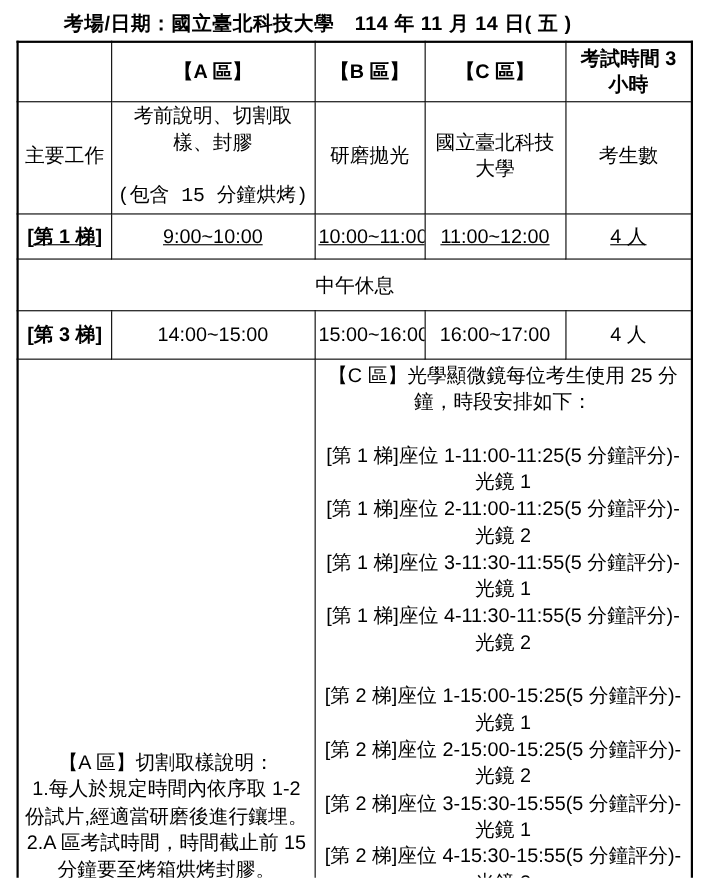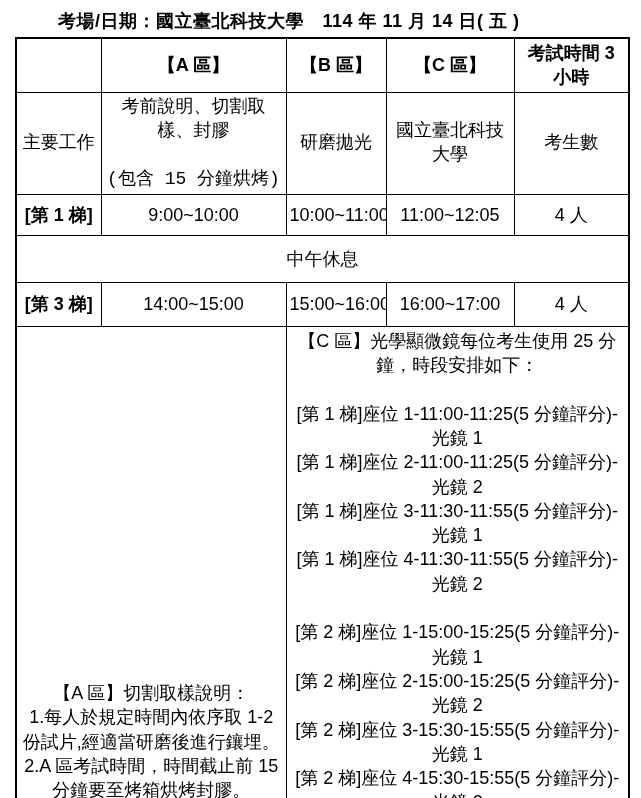--- a/index.html
+++ b/index.html
@@ -35,21 +35,21 @@
     text-align: center;
     vertical-align: middle;
     padding: 2px 3px;
     overflow: hidden;
     line-height: 1.35;
   }
   td.bold { font-weight: bold; }
   td.prelines { white-space: pre-line; }
   tr.row-header   td { height: 38px; }
   tr.row-work     td { height: 82px; font-family: Liberation Mono, monospace; }
-  tr.row-batch1   td { height: 36px; }
+  tr.row-batch1   td { height: 36px; text-decoration: underline; }
   tr.row-lunch    td { height: 42px; }
   tr.row-batch    td { height: 39px; }
   tr.row-notes    td { height: 416px; }
   td.notes-a {
     text-align: left;
     vertical-align: middle;
     padding: 4px 4px 4px 4px;
     font-size: 13px;
     line-height: 1.4;
   }
@@ -91,21 +91,21 @@
 (包含 15 分鐘烘烤)</td>
     <td>研磨拋光</td>
     <td>國立臺北科技大學</td>
     <td>考生數</td>
   </tr>
 
   <tr class="row-batch1">
     <td class="bold">[第 1 梯]</td>
     <td>9:00~10:00</td>
     <td>10:00~11:00</td>
-    <td>11:00~12:05</td>
+    <td>11:00~12:00</td>
     <td>4 人</td>
   </tr>
 
   <tr class="row-lunch">
     <td colspan="5">中午休息</td>
   </tr>
 
 
   <tr class="row-batch">
     <td class="bold">[第 3 梯]</td>

